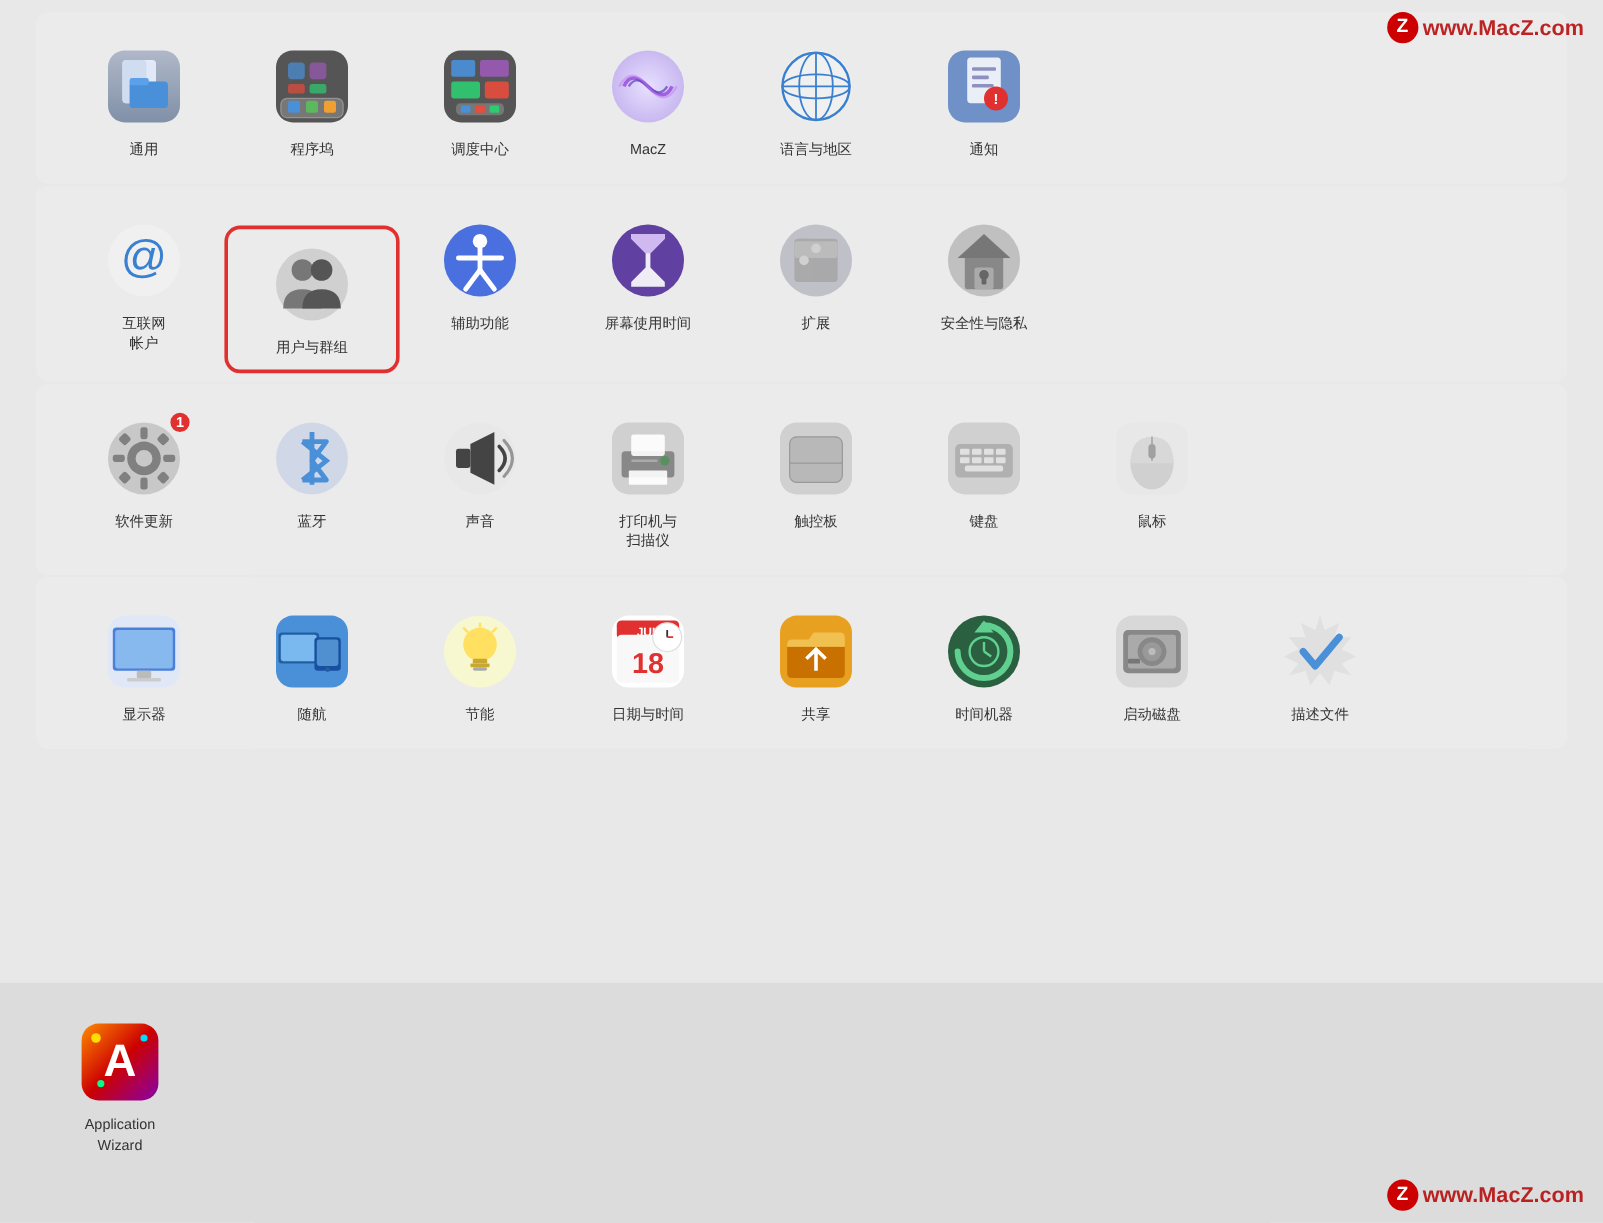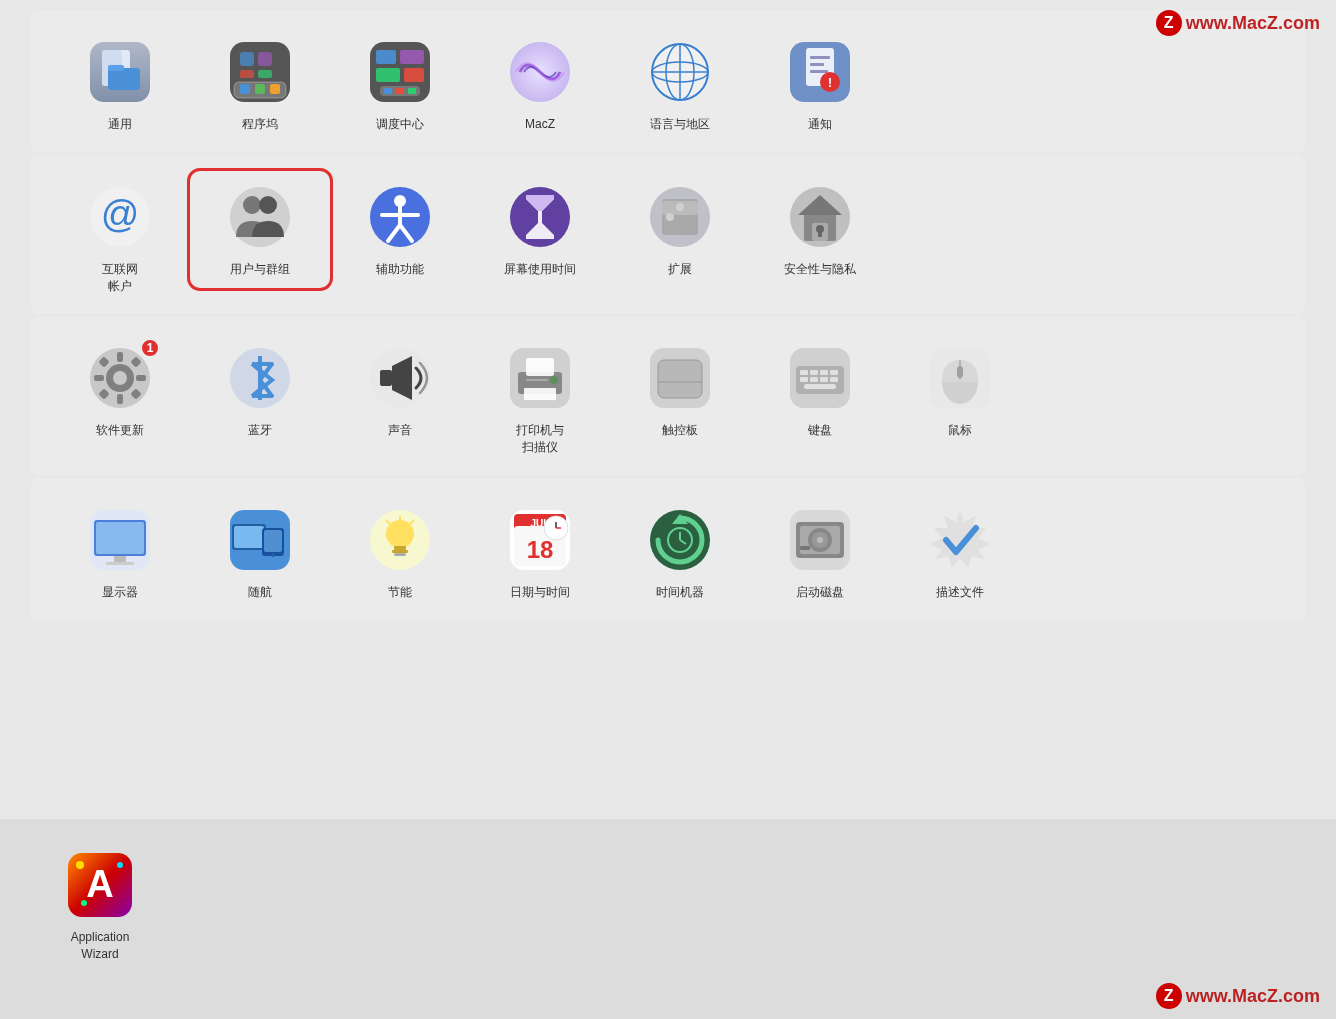--- a/index.html
+++ b/index.html
@@ -77,20 +77,21 @@
       width: 140px;
       cursor: pointer;
       padding: 10px 8px;
       border-radius: 8px;
       gap: 8px;
     }
 
     .icon-item.selected {
       outline: 3px solid #e03030;
       border-radius: 10px;
+      margin-top: 20px;
     }
 
     .icon-img {
       width: 72px;
       height: 72px;
       display: flex;
       align-items: center;
       justify-content: center;
       position: relative;
     }
@@ -551,20 +552,34 @@
             <text x="34" y="52" font-size="24" fill="#e03030" text-anchor="middle" font-weight="bold">18</text>
 
             <circle cx="50" cy="22" r="12" fill="white" stroke="#ddd" stroke-width="1"></circle>
             <line x1="50" y1="16" x2="50" y2="22" stroke="#333" stroke-width="1.5"></line>
             <line x1="50" y1="22" x2="55" y2="22" stroke="#e03030" stroke-width="1.5"></line>
           </svg>
         </div>
         <span class="icon-label">日期与时间</span>
       </div>
 
+      <div class="icon-item">
+        <div class="icon-img">
+          <svg width="68" height="68" viewBox="0 0 68 68">
+            <rect x="4" y="4" width="60" height="60" rx="14" fill="#e8a020"></rect>
+
+            <path d="M10 30 L10 52 Q10 56 14 56 L54 56 Q58 56 58 52 L58 30 Z" fill="#c87000"></path>
+            <path d="M10 30 L10 28 Q10 24 14 24 L28 24 L32 18 L54 18 Q58 18 58 22 L58 30 Z" fill="#f0c050"></path>
+
+            <line x1="34" y1="50" x2="34" y2="34" stroke="white" stroke-width="3"></line>
+            <polyline points="26,40 34,32 42,40" stroke="white" stroke-width="3" fill="none"></polyline>
+          </svg>
+        </div>
+        <span class="icon-label">共享</span>
+      </div>
 
       <div class="icon-item">
         <div class="icon-img">
           <svg width="68" height="68" viewBox="0 0 68 68">
             <circle cx="34" cy="34" r="30" fill="#2a6040"></circle>
 
             <path d="M34 12 A22 22 0 1 1 12 34" stroke="#60d090" stroke-width="5" fill="none" stroke-linecap="round"></path>
             <polygon points="34,8 26,18 42,18" fill="#60d090"></polygon>
 
             <circle cx="34" cy="34" r="12" fill="#2a6040" stroke="#60d090" stroke-width="2"></circle>

